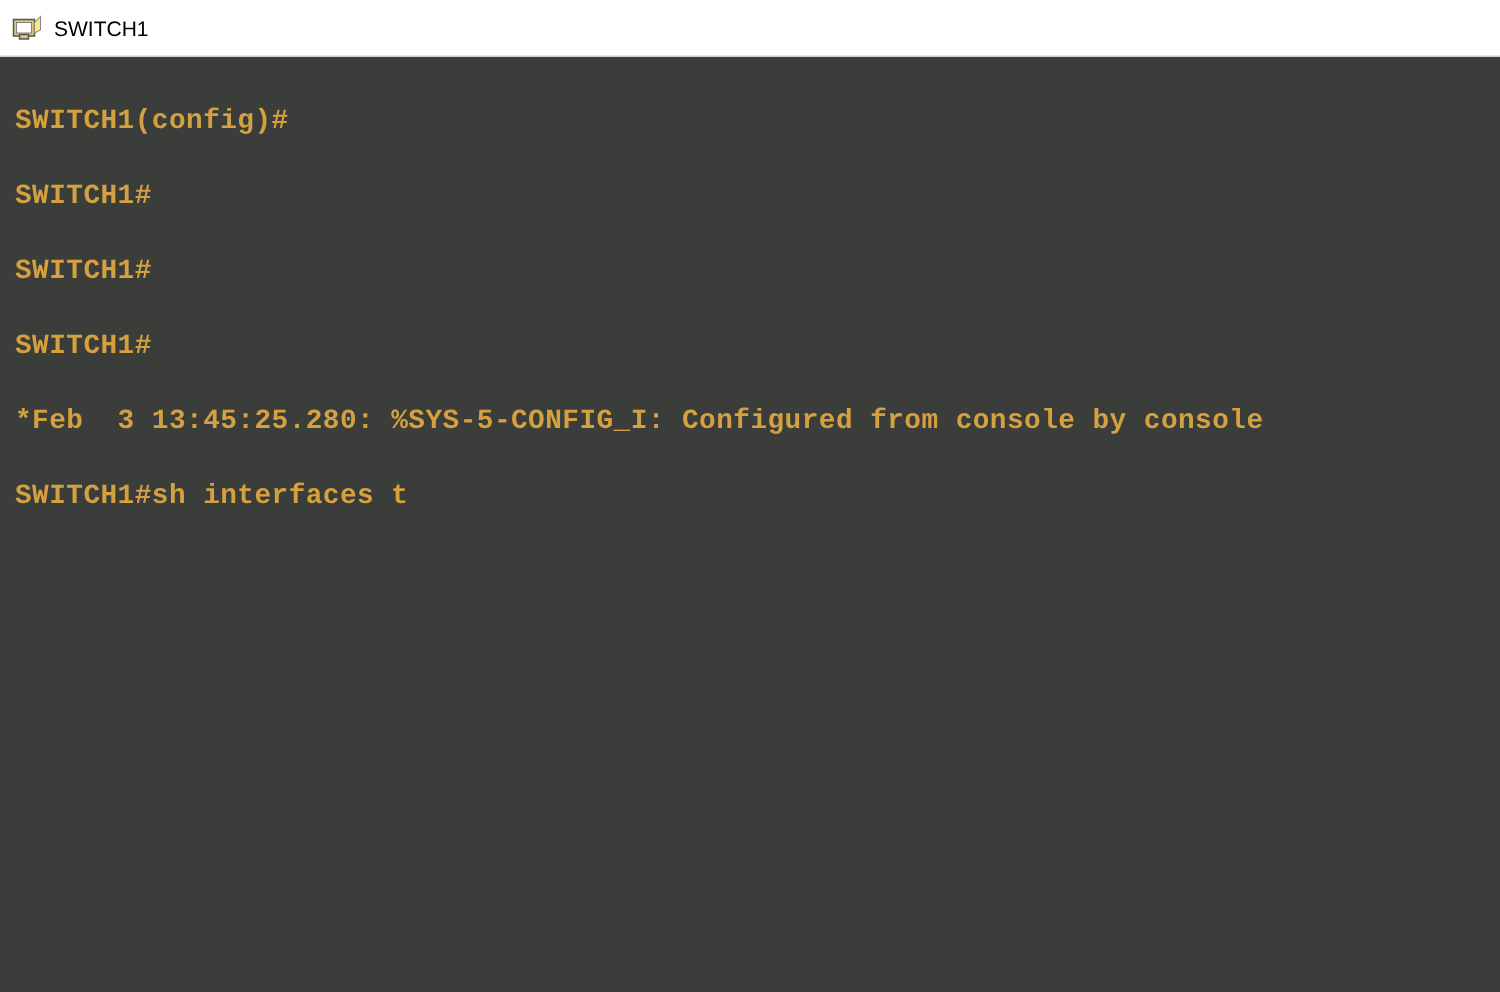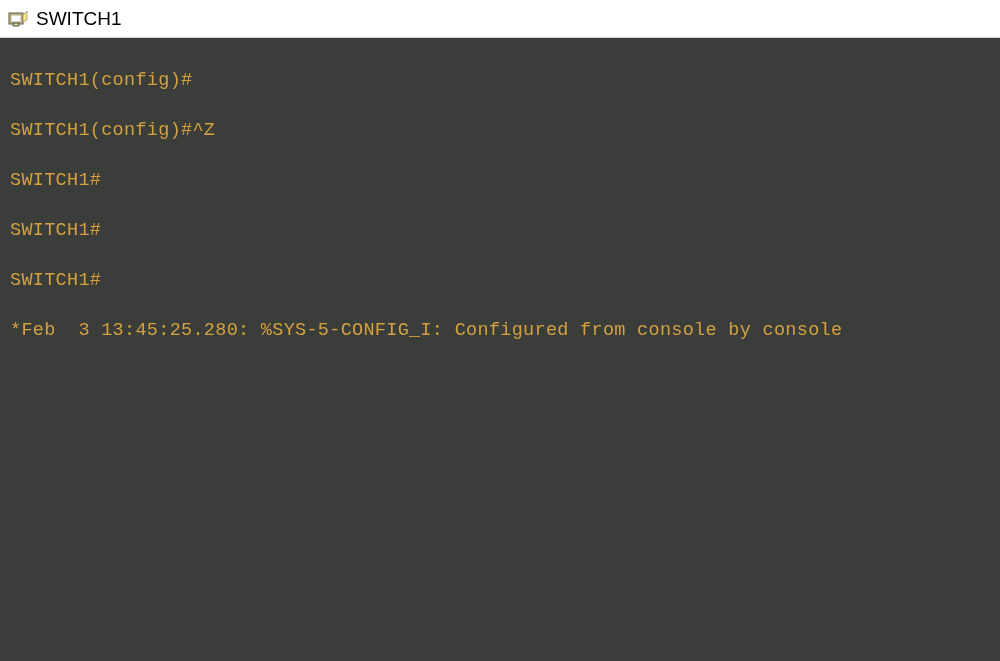--- a/index.html
+++ b/index.html
@@ -19,33 +19,33 @@
       border-bottom: 1px solid #d0d0d0;
     }
     .title-icon {
       width: 20px;
       height: 20px;
       margin-right: 8px;
       display: inline-block;
     }
     .title-text {
       font-family: "Segoe UI", Arial, sans-serif;
-      font-size: 19px;
+      font-size: 14px;
       color: #000;
     }
     .terminal {
       background: #3a3d3a;
       color: #d4a040;
       font-size: 18.5px;
       line-height: 1.35;
       padding: 6px 10px;
       height: calc(661px - 38px);
       white-space: pre;
       letter-spacing: 0.3px;
-      font-weight: 400;
+      font-weight: 700;
     }
     .prompt { color: #d4a040; }
     .input  { color: #d4a040; }
     .line { display: block; min-height: 1.35em; }
   </style>
 </head>
 <body>
 
 <div class="title-bar">
   <span class="title-icon">
@@ -54,25 +54,25 @@
       <rect x="3" y="6" width="10" height="7" fill="#fff" stroke="#777" stroke-width="0.6"></rect>
       <rect x="5" y="14" width="6" height="3" fill="#d6c97a" stroke="#555" stroke-width="1"></rect>
       <path d="M15 6 L19 2 L19 11 L15 13 Z" fill="#ffe87a" stroke="#888" stroke-width="0.7"></path>
     </svg>
   </span>
   <span class="title-text">SWITCH1</span>
 </div>
 
 <div class="terminal">
 <span class="line"><span class="prompt">SWITCH1(config)#</span></span>
-<span class="line"><span class="prompt">SWITCH1(config)#</span><span class="input">^Z</span></span>
 <span class="line"><span class="prompt">SWITCH1#</span></span>
 <span class="line"><span class="prompt">SWITCH1#</span></span>
 <span class="line"><span class="prompt">SWITCH1#</span></span>
 <span class="line">*Feb  3 13:45:25.280: %SYS-5-CONFIG_I: Configured from console by console</span>
+<span class="line"><span class="prompt">SWITCH1#</span><span class="input">sh interfaces t</span></span>
 <span class="line"> </span>
 
 
 
 
 
 
 
 
 

